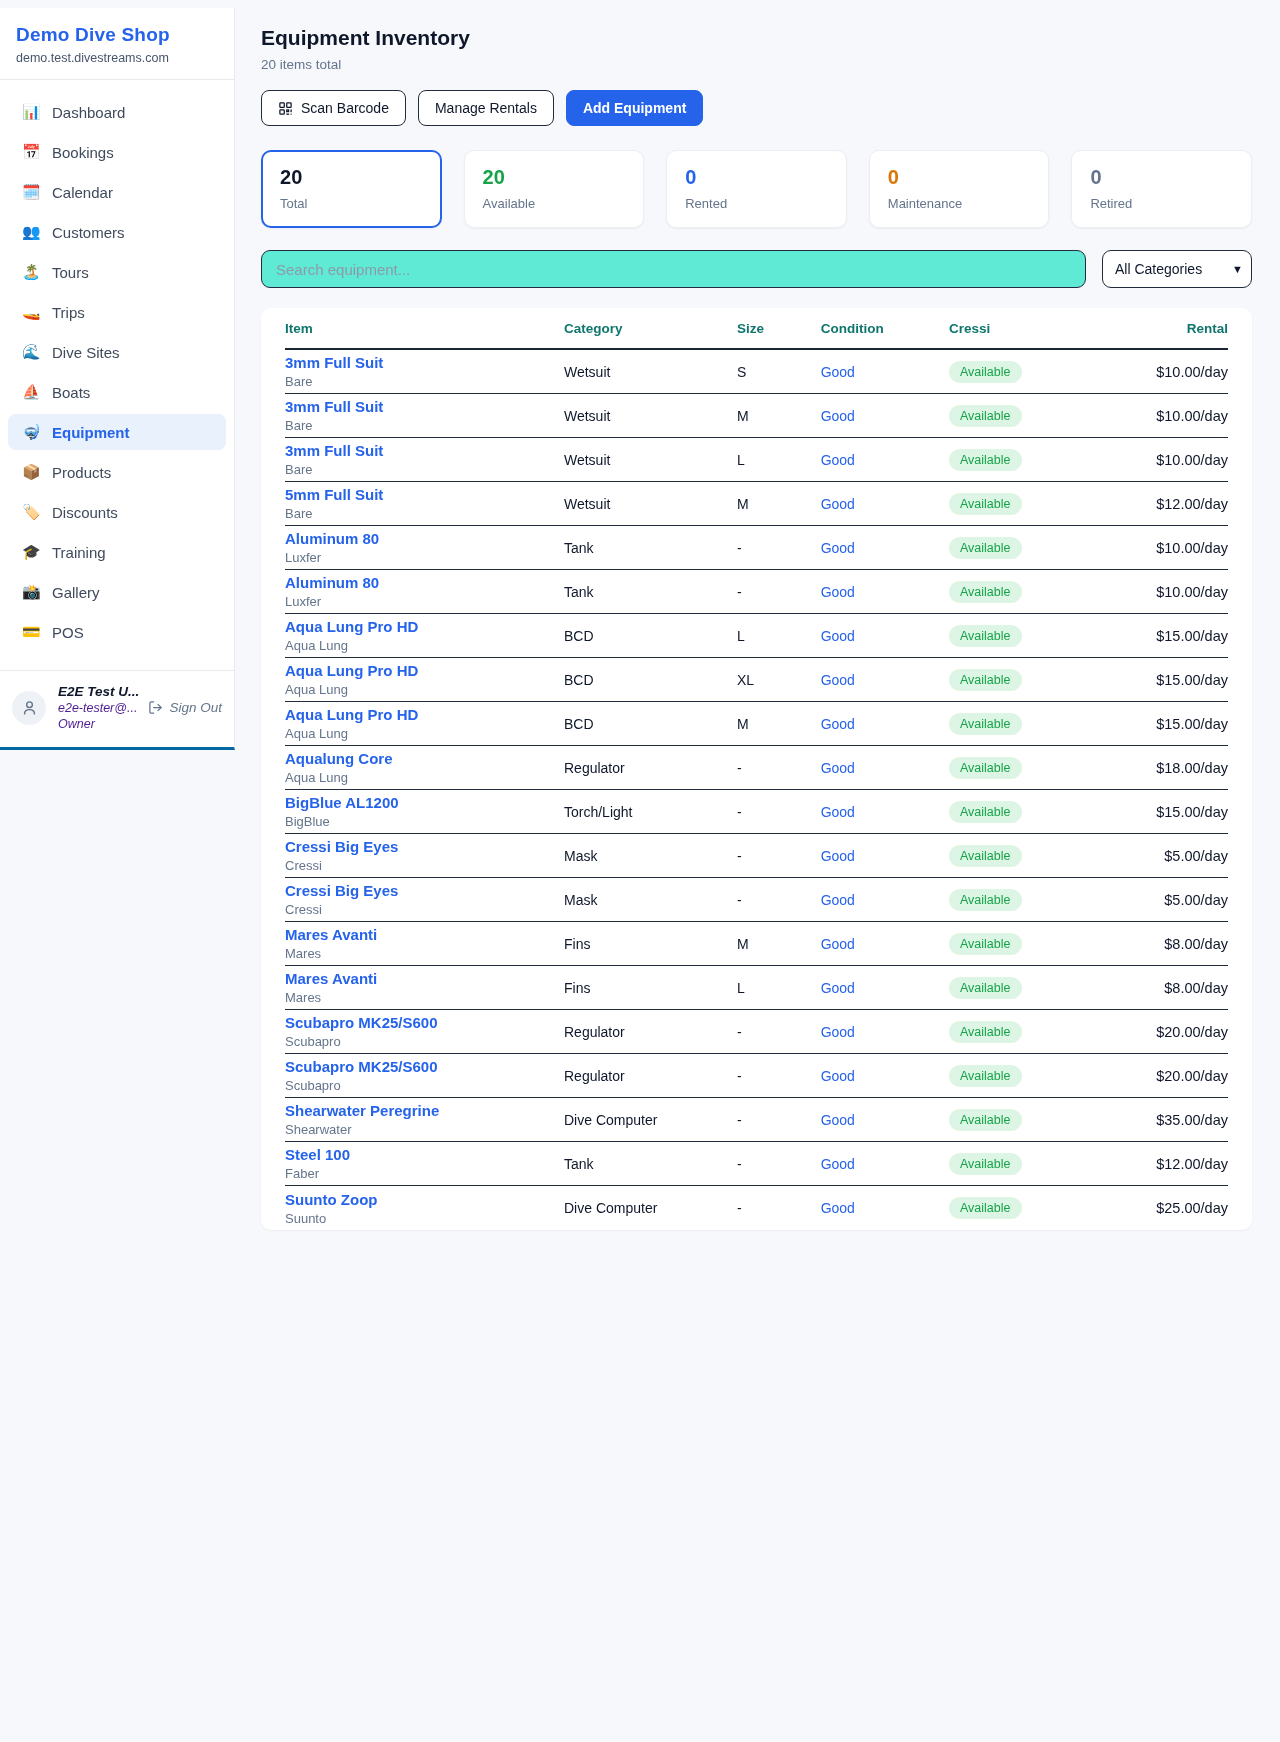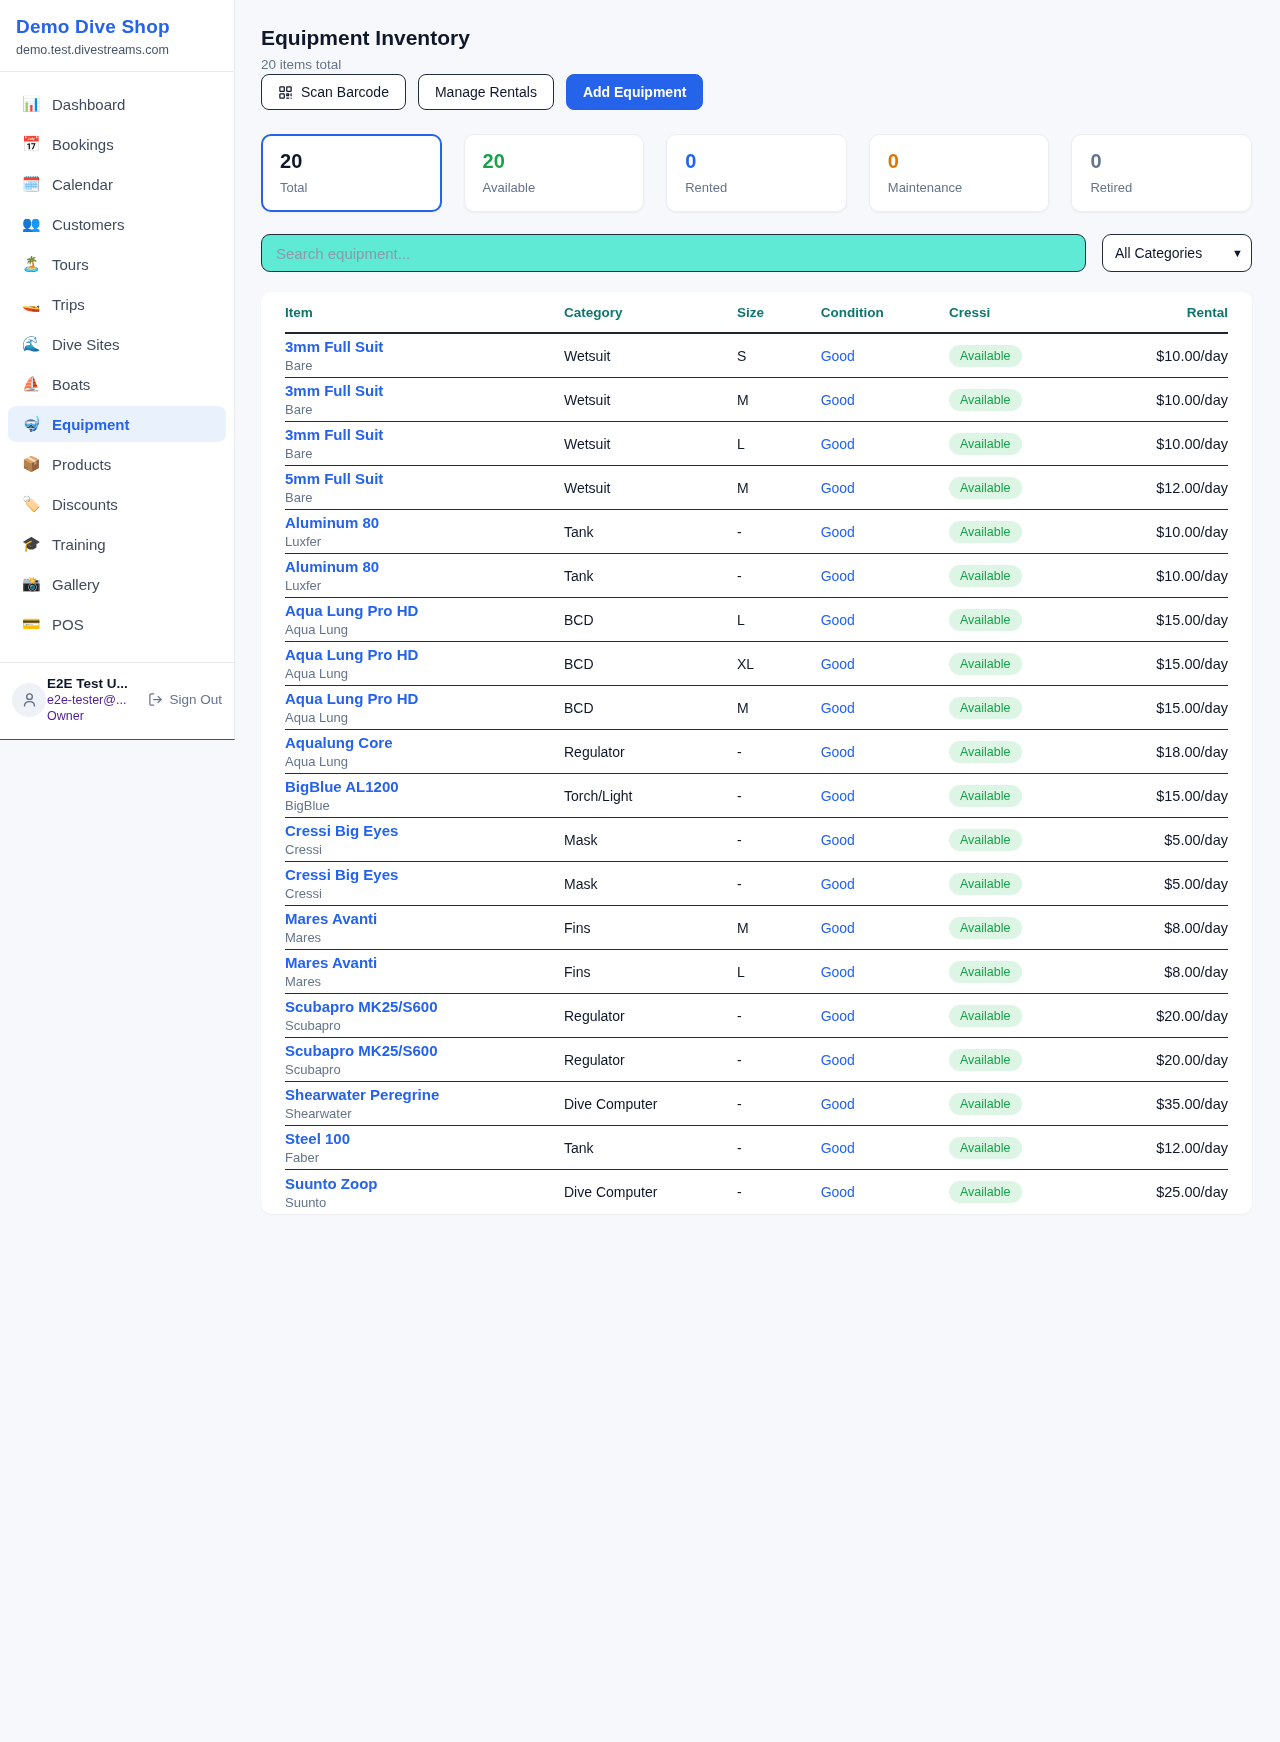--- a/index.html
+++ b/index.html
@@ -5,57 +5,57 @@
   * { margin:0; padding:0; box-sizing:border-box; }
   html,body { width:1280px; height:1742px; }
   body {
     font-family:"Liberation Sans", sans-serif;
     background:#f7f8fb;
     color:#0f172a;
     position:relative;
   }
   
   .sidebar {
-    position:absolute; top:0; left:0; width:235px;
+    position:absolute; top:8px; left:0; width:235px;
     background:#ffffff;
     border-right:1px solid #e8eaf0;
-    border-bottom:1px solid #0369a1;
+    border-bottom:3px solid #0369a1;
   }
   .brand-block { padding:16px 16px 14px 16px; border-bottom:1px solid #e8eaf0; }
   .brand { font-size:19px; font-weight:bold; color:#2563eb; letter-spacing:.2px; }
   .domain { font-size:12.5px; color:#475569; margin-top:5px; }
   .nav { padding:14px 8px 16px 8px; }
   .nav-item {
     display:flex; align-items:center; gap:12px;
     height:36px; margin:0 0 4px 0; padding:0 10px 0 14px;
     border-radius:8px; cursor:pointer;
     font-size:15px; color:#3f4a5c;
   }
   .nav-item .emoji { font-size:15px; width:18px; text-align:center; }
   .nav-item.active { background:#e9f1fd; color:#2563eb; font-weight:bold; }
   .user-section {
     border-top:1px solid #e8eaf0;
     padding:13px 12px 16px 12px;
-    display:flex; align-items:center; gap:1px;
+    display:flex; align-items:center; gap:12px;font-style:italic;
   }
   .avatar {
     width:34px; height:34px; border-radius:50%;
     background:#eef1f6; display:flex; align-items:center; justify-content:center;
     flex:0 0 auto;
   }
   .user-meta { flex:1 1 auto; min-width:0; }
   .user-name { font-size:13.5px; font-weight:bold; color:#0f172a; white-space:nowrap; }
   .user-email, .user-role { font-size:12.5px; color:#4c1d95; margin-top:2px; white-space:nowrap; }
   .signout { display:flex; align-items:center; gap:6px; color:#64748b; font-size:13.5px; cursor:pointer; flex:0 0 auto; }
   
   .main { margin-left:235px; padding:26px 28px 0 26px; }
   .page-header { display:flex; align-items:flex-start; justify-content:space-between;flex-direction:column; }
   .page-title { font-size:21px; font-weight:bold; color:#0f172a; }
   .page-subtitle { font-size:13.5px; color:#64748b; margin-top:7px; }
-  .header-actions { display:flex; gap:12px; margin-top:2px; }
+  .header-actions { display:flex; gap:12px; margin-top:18px; }
   .btn {
     height:36px; border-radius:8px; padding:0 16px;
     display:flex; align-items:center; gap:8px;
     background:#fff; border:1px solid #232c3d;
     font-size:14px; color:#0f172a; cursor:pointer; white-space:nowrap;
     font-family:"Liberation Sans", sans-serif;
   }
   .btn.primary { background:#2563eb; border-color:#2563eb; color:#fff; font-weight:bold; }
   
   .stats { display:flex; gap:22px; margin-top:24px;justify-content:center; }

